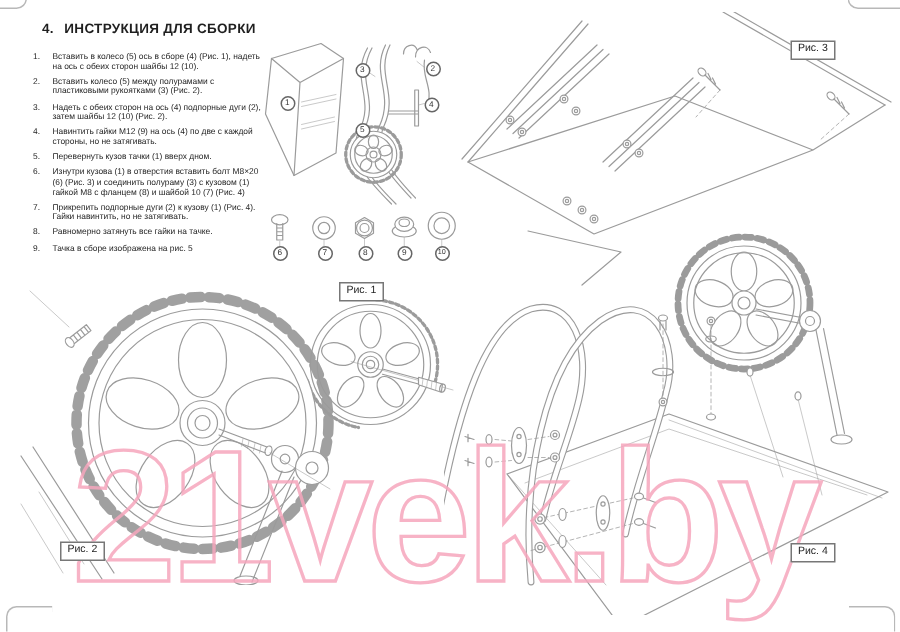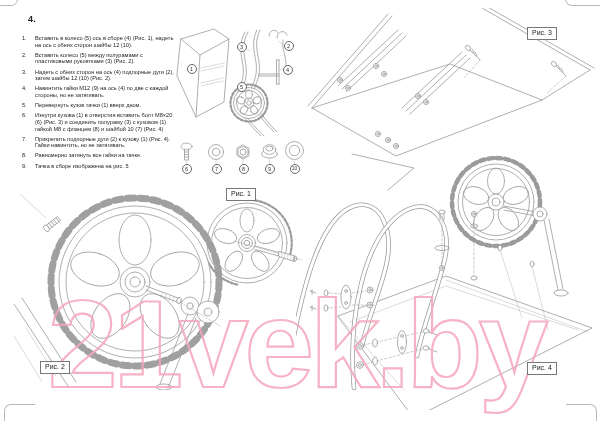--- a/index.html
+++ b/index.html
@@ -47,20 +47,21 @@
 </head>
 <body>
 
 <div class="corner c-tl"></div>
 <div class="corner c-tr"></div>
 <div class="corner c-bl"></div>
 <div class="corner c-br"></div>
 
 <div class="title">
   <span>4.</span>
+  <span>ИНСТРУКЦИЯ ДЛЯ СБОРКИ</span>
 </div>
 
 <div class="steps">
   <div class="step">
       <span class="n">1.</span>
       <span class="t">Вставить в колесо (5) ось в сборе (4) (Рис. 1), надеть на ось с обеих сторон шайбы 12 (10).</span>
     </div>
   <div class="step">
       <span class="n">2.</span>
       <span class="t">Вставить колесо (5) между полурамами с пластиковыми рукоятками (3) (Рис. 2).</span>

